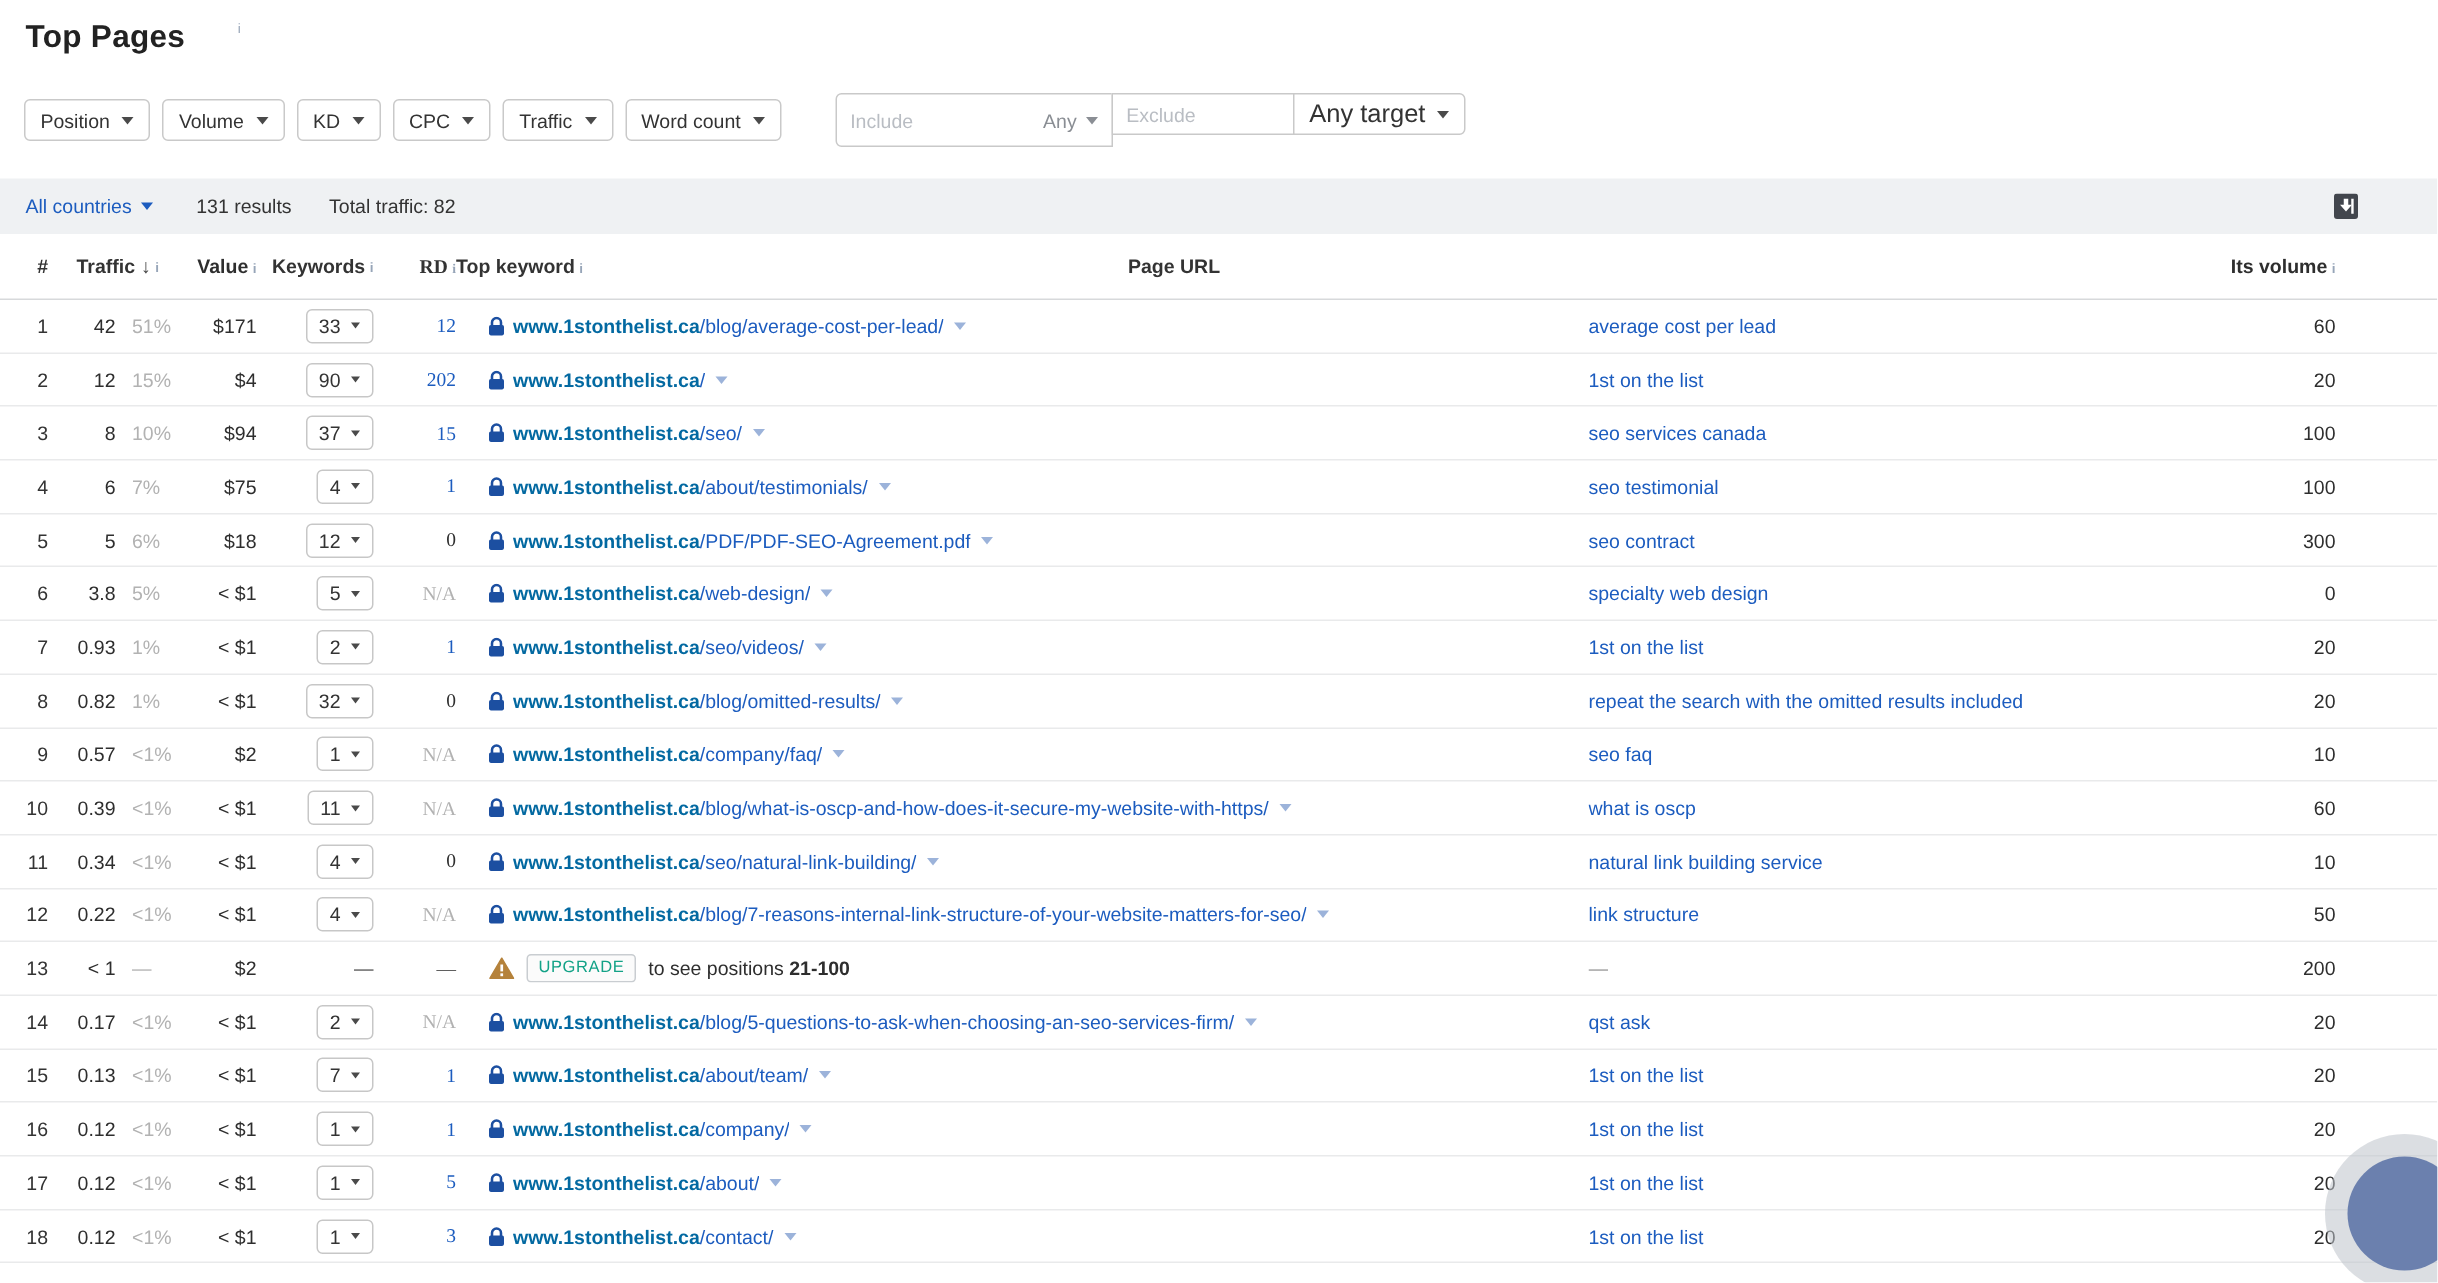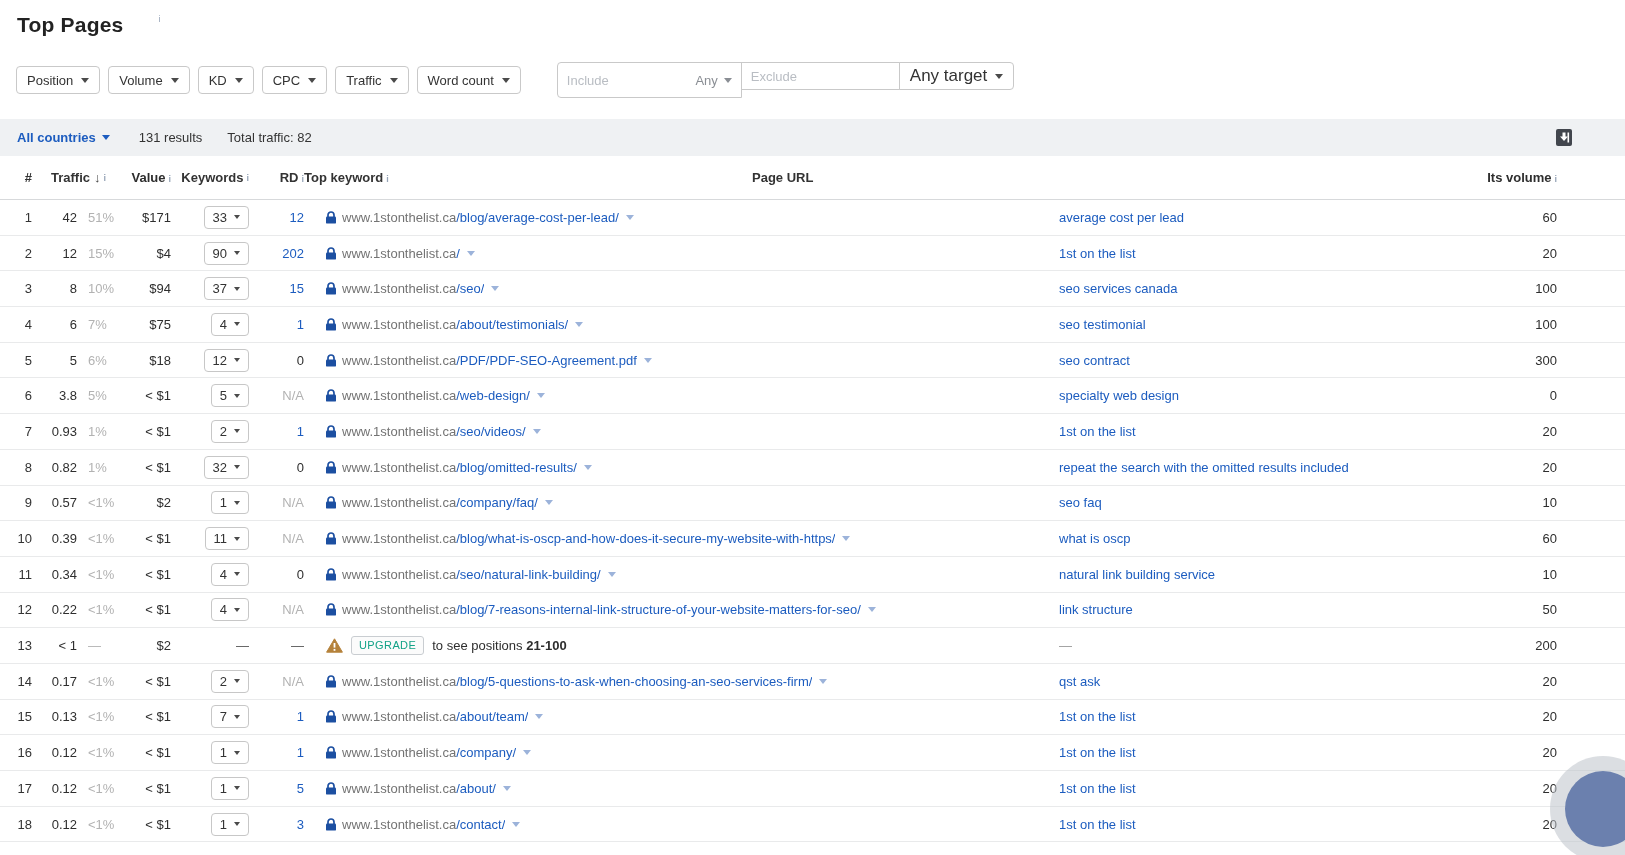--- a/index.html
+++ b/index.html
@@ -29,62 +29,62 @@
     border-top: 5px solid #4a4a4a; }
   .caret.blue { border-top-color: #1c5cbf; }
   .caret.gray { border-top-color: #8a8e94; }
   .caret.link { border-top-color: #9cb3da; border-left-width: 4px; border-right-width: 4px; border-top-width: 5px; }
   .caret.sm { border-left-width: 3.5px; border-right-width: 3.5px; border-top-width: 4.5px; }
 
   .input-group { display: flex; margin-left: 28px; }
   .grp-box { height: 28px; border: 1px solid #c9c9c9; background: #fff; display: flex; align-items: center; }
   .grp-box + .grp-box { margin-left: -1px; }
   .inc-box { width: 185px; padding: 17px 9px; justify-content: space-between; border-radius: 4px 0 0 4px; }
-  .exc-box { width: 159px; padding: 0 9px; text-align: center; }
+  .exc-box { width: 122px; padding: 0 9px; text-align: center; }
   .tgt-box { padding: 0 10px; gap: 8px; border-radius: 0 4px 4px 0; color: #333; cursor: pointer; font-family: inherit; font-size: 17px; }
   .placeholder { color: #b9bdc3; }
   .any-wrap { display: inline-flex; align-items: center; gap: 6px; color: #8a8e94; cursor: pointer; }
 
   
   .toolbar { margin-top: 21px; height: 37px; background: #eff1f3; display: flex; align-items: center; padding: 0 17px; }
-  .country { display: inline-flex; align-items: center; gap: 6px; color: #1c5cbf; cursor: pointer; font-weight: bold; }
+  .country { display: inline-flex; align-items: center; gap: 6px; color: #1c5cbf; cursor: pointer; }
   .tb-text { color: #333; margin-left: 25px; }
   .tb-text.first { margin-left: 29px; }
   .export-btn { margin-left: auto; margin-right: 36px; cursor: pointer; display: flex; align-items: center; }
 
   
   .thead { display: flex; align-items: center; height: 44px; border-bottom: 1px solid #d7d9db; padding: 0 68px 0 17px; font-weight: bold; color: #333; }
   .row { display: flex; align-items: center; height: 35.7px; border-bottom: 1px solid #e9eaeb; padding: 0 68px 0 17px; }
   .cell { flex: none; white-space: nowrap; }
   .c-num { width: 15px; text-align: right; color: #333; }
   .c-traffic { width: 45px; text-align: right; color: #2e2e2e; }
   .c-pct { width: 46px; text-align: left; padding-left: 11px; color: #b2b2b2; }
   .c-value { width: 48px; text-align: right; color: #2e2e2e; }
   .c-kw { width: 78px; display: flex; justify-content: flex-end; align-items: center; }
-  .c-rd { width: 55px; text-align: right; }
+  .c-rd { width: 55px; text-align: right; font-family: Liberation Serif, serif; }
   .c-url { flex: 1 1 auto; padding-left: 22px; display: flex; align-items: center; overflow: hidden; }
   .c-topkw { width: 426px; overflow: hidden; text-overflow: ellipsis; }
   .c-vol { width: 72px; text-align: right; color: #2e2e2e; }
 
   .th-traffic { width: 91px; padding-left: 19px; display: flex; align-items: center; }
   .sort-arrow { margin-left: 4px; color: #444; font-weight: bold; }
   .th-right { text-align: right; }
 
   .kw-drop { display: inline-flex; align-items: center; gap: 7px; height: 23px; padding: 0 8px;
     border: 1px solid #c7c7c7; border-radius: 4px; background: #fff; color: #333; cursor: pointer; font-family: inherit; font-size: 13px; }
   .rd-link { color: #1c5cbf; cursor: pointer; }
   .rd-zero { color: #2e2e2e; }
   .rd-na { color: #b2b2b2; }
   .rd-dash { color: #555; }
   .dash-dark { color: #555; }
   .dash-gray { color: #999; }
 
   .url-link { display: inline-flex; align-items: center; text-decoration: none; overflow: hidden; cursor: pointer; }
   .lock { margin-right: 6px; flex: none; }
-  .url-domain { color: #737373; font-weight: normal; }
+  .url-domain { color: #0369a1; font-weight: bold; }
   .url-path { color: #1c5cbf; }
   .url-caret { margin-left: 7px; }
   .kw-link { color: #1c5cbf; cursor: pointer; text-decoration: none; }
 
   .warn-icon { margin-right: 8px; flex: none; }
   .upg-badge { display: inline-block; border: 1px solid #c9cdd1; background: #fbfbfb; border-radius: 3px;
     color: #13a287; font-size: 11px; padding: 2px 7px 3px; letter-spacing: 0.4px; margin-right: 8px; cursor: pointer; }
   .upg-text { color: #2e2e2e; }
   .upg-bold { font-weight: bold; }
 

